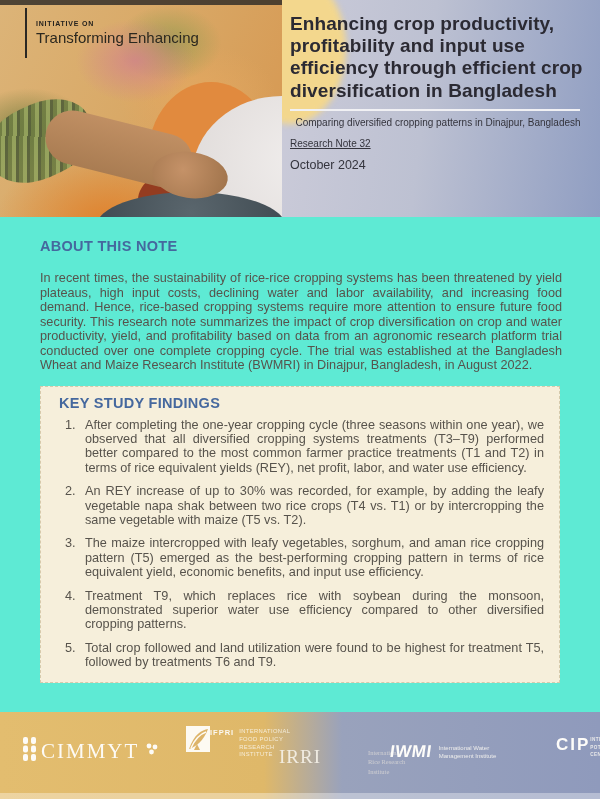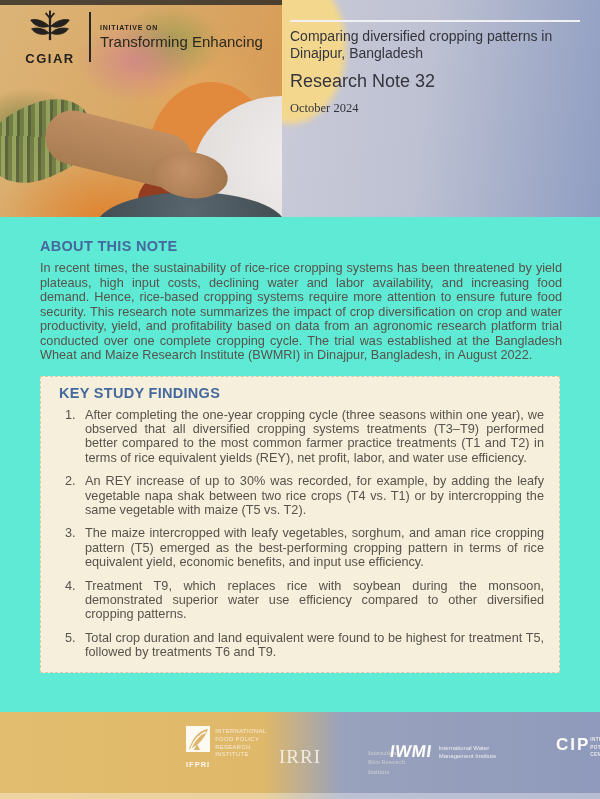--- a/index.html
+++ b/index.html
@@ -44,29 +44,29 @@
   .initiative-label { font-size:7px; font-weight:bold; letter-spacing:.8px; color:#24221e; margin-bottom:2px; }
   .initiative-name { font-size:15px; color:#2b281f; line-height:1.18; }
 
   .panel { position:absolute; left:282px; top:0; width:318px; height:217px; overflow:hidden;
     background:linear-gradient(97deg,#cbcbd9 0%,#bdc1d2 45%,#909ec2 100%); }
   .panel-yellow-blob { position:absolute; left:-48px; top:-28px; width:112px; height:152px; border-radius:50%;
     background:#f3d78d; filter:blur(3px); }
   .panel-content { position:relative; z-index:2; padding:13px 12px 0 8px; }
   .doc-title { font-size:19px; font-weight:bold; color:#2b2a33; line-height:1.17; letter-spacing:.1px; width:296px; }
   .title-divider { width:290px; height:2px; background:#f1f1f4; margin:7px 0 6px 0; }
-  .doc-subtitle { font-size:14px; color:#34343d; line-height:1.22; width:296px; }
-  .doc-note-number { font-size:18px; color:#34343d; margin-top:9px; }
-  .doc-date { font-size:12.5px; color:#34343d; margin-top:9px;font-family:Liberation Serif, serif; }
+  .doc-subtitle { font-size:10px; color:#34343d; line-height:1.22; width:296px;text-align:center; }
+  .doc-note-number { font-size:10px; color:#34343d; margin-top:9px;text-decoration:underline; }
+  .doc-date { font-size:12.5px; color:#34343d; margin-top:9px; }
 
   
   .body-area { position:absolute; left:0; top:217px; width:600px; height:586px; background:#5eead4; }
   .section-heading { font-size:14.5px; font-weight:bold; letter-spacing:.3px; color:#45689e; }
   .about { padding:21px 38px 0 40px; }
-  .about-paragraph { margin-top:7px; font-size:12.7px; line-height:14.5px; color:#57534c;
+  .about-paragraph { margin-top:17px; font-size:12.7px; line-height:14.5px; color:#57534c;
     text-align:justify; }
 
   .findings-box { margin:13px 40px 0 40px; width:520px; background:#f6efdb;
     border:1px dashed #d6caac; padding:8px 15px 12px 18px; }
   .findings-list { list-style:none; margin-top:7px; }
   .findings-list li { display:flex; margin-bottom:9px; }
   .findings-list li:last-child { margin-bottom:0; }
   .finding-num { width:26px; flex:0 0 26px; text-align:left; padding-left:6px;
     font-size:12.7px; color:#57534c; }
   .finding-text { flex:1; font-size:12.7px; line-height:14.4px; color:#57534c; text-align:justify; }
@@ -77,21 +77,21 @@
   .footer::after { content:""; position:absolute; left:0; bottom:0; width:100%; height:6px;
     background:rgba(255,255,255,.35); }
   .logo-group { position:absolute; color:#fff; }
 
   .cimmyt { left:22px; top:24px; display:flex; align-items:center; }
   .cimmyt-label { font-family:"Liberation Serif", serif; font-size:21px; letter-spacing:2px;
     color:#fdfbf6; margin-left:4px; }
   .trefoil { margin-left:6px; }
 
   .ifpri { left:186px; top:14px; display:flex; }
-  .ifpri-left { display:flex; flex-direction:column; align-items:center; }
+  .ifpri-left { display:flex; flex-direction:row; }
   .ifpri-label { font-size:7.5px; font-weight:bold; letter-spacing:1px; color:#fbf8f1; margin-top:2px; }
   .ifpri-lines { margin-left:5px; margin-top:2px; }
   .ifpri-lines div { font-size:5.8px; letter-spacing:.4px; color:#faf6ec; line-height:1.35; opacity:.85; }
 
   .irri { left:279px; top:34px; display:flex; align-items:flex-start;gap:40px; }
   .irri-label { font-family:"Liberation Serif", serif; font-size:19px; letter-spacing:1px;
     color:#f7f3ea; opacity:.9; }
   .irri-lines { margin-left:7px; margin-top:2px; }
   .irri-lines div { font-family:"Liberation Serif", serif; font-size:6.5px; color:#efe9df;
     line-height:1.45; opacity:.6; }
@@ -115,51 +115,35 @@
     <div class="photo-top-strip"></div>
     <div class="plate-ring"></div>
     <div class="plate-rim-red"></div>
     <div class="plate"></div>
     <div class="bowl"></div>
     <div class="bangles"></div>
     <div class="arm"></div>
     <div class="hand"></div>
 
     <div class="cgiar-block">
-      <div class="cgiar-left">
-        <span>
-          <svg width="42" height="38" viewBox="0 0 48 42">
-            <g fill="#24221e" stroke="#24221e">
-              <path d="M24 8 V36" stroke-width="2.6" fill="none"></path>
-              <path d="M24 2 l0 7" stroke-width="2.2" fill="none"></path>
-              <path d="M19 5 l5 6" stroke-width="2.2" fill="none"></path>
-              <path d="M29 5 l-5 6" stroke-width="2.2" fill="none"></path>
-              <path d="M2 13 C10 11 18 15 23 20 C15 23 6 20 2 13 Z" stroke-width="1"></path>
-              <path d="M3 23 C10 21 18 23 23 28 C15 31 7 29 3 23 Z" stroke-width="1"></path>
-              <path d="M46 13 C38 11 30 15 25 20 C33 23 42 20 46 13 Z" stroke-width="1"></path>
-              <path d="M45 23 C38 21 30 23 25 28 C33 31 41 29 45 23 Z" stroke-width="1"></path>
-            </g>
-          </svg>
-        </span>
-        <div class="cgiar-org">CGIAR</div>
-      </div>
       <div class="cgiar-divider"></div>
       <div>
         <div class="initiative-label">INITIATIVE ON</div>
         <div class="initiative-name">
           <div>Transforming Enhancing</div>
         </div>
       </div>
     </div>
   </div>
 
   <div class="panel">
     <div class="panel-yellow-blob"></div>
 
     <div class="panel-content">
+      <div class="doc-title">Enhancing crop productivity, profitability and input use efficiency through efficient crop diversification in Bangladesh</div>
       <div class="title-divider"></div>
       <div class="doc-subtitle">Comparing diversified cropping patterns in Dinajpur, Bangladesh</div>
       <div class="doc-note-number">Research Note 32</div>
       <div class="doc-date">October 2024</div>
     </div>
   </div>
 </div>
 
 <div class="body-area">
   <div class="about">
@@ -181,28 +165,52 @@
       <li>
         <span class="finding-num">3.</span>
         <span class="finding-text">The maize intercropped with leafy vegetables, sorghum, and aman rice cropping pattern (T5) emerged as the best-performing cropping pattern in terms of rice equivalent yield, economic benefits, and input use efficiency.</span>
       </li>
       <li>
         <span class="finding-num">4.</span>
         <span class="finding-text">Treatment T9, which replaces rice with soybean during the monsoon, demonstrated superior water use efficiency compared to other diversified cropping patterns.</span>
       </li>
       <li>
         <span class="finding-num">5.</span>
-        <span class="finding-text">Total crop duration and land equivalent were found to be highest for treatment T5, followed by treatments T6 and T9.</span>
+        <span class="finding-text">Total crop followed and land utilization were found to be highest for treatment T5, followed by treatments T6 and T9.</span>
       </li>
     </ol>
   </div>
 </div>
 
 <div class="footer">
 
+  <div class="logo-group cimmyt">
+    <span>
+      <svg width="15" height="26" viewBox="0 0 15 26">
+        <g fill="#fdfbf6">
+          <rect x="1" y="1" width="5" height="7" rx="2"></rect>
+          <rect x="1" y="9.5" width="5" height="7" rx="2"></rect>
+          <rect x="1" y="18" width="5" height="7" rx="2"></rect>
+          <rect x="9" y="1" width="5" height="7" rx="2"></rect>
+          <rect x="9" y="9.5" width="5" height="7" rx="2"></rect>
+          <rect x="9" y="18" width="5" height="7" rx="2"></rect>
+        </g>
+      </svg>
+    </span>
+    <span class="cimmyt-label">CIMMYT</span>
+    <span class="trefoil">
+      <svg width="14" height="14" viewBox="0 0 14 14">
+        <g fill="#fdfbf6">
+          <circle cx="4" cy="4" r="2.4"></circle>
+          <circle cx="10" cy="5" r="2.4"></circle>
+          <circle cx="6.5" cy="10" r="2.4"></circle>
+        </g>
+      </svg>
+    </span>
+  </div>
 
   <div class="logo-group ifpri">
     <div class="ifpri-left">
       <span>
         <svg width="24" height="28" viewBox="0 0 24 28">
           <rect x="0" y="0" width="24" height="26" fill="#fdfaf2"></rect>
           <path d="M3 23 C8 8 16 4 22 3 C18 14 10 21 3 23 Z" fill="#ddb469"></path>
           <path d="M5 22 C9 13 14 8 20 6" stroke="#fdfaf2" stroke-width="1.4" fill="none"></path>
           <path d="M8 24 l3 -6 l3 6 Z" fill="#ddb469"></path>
         </svg>

